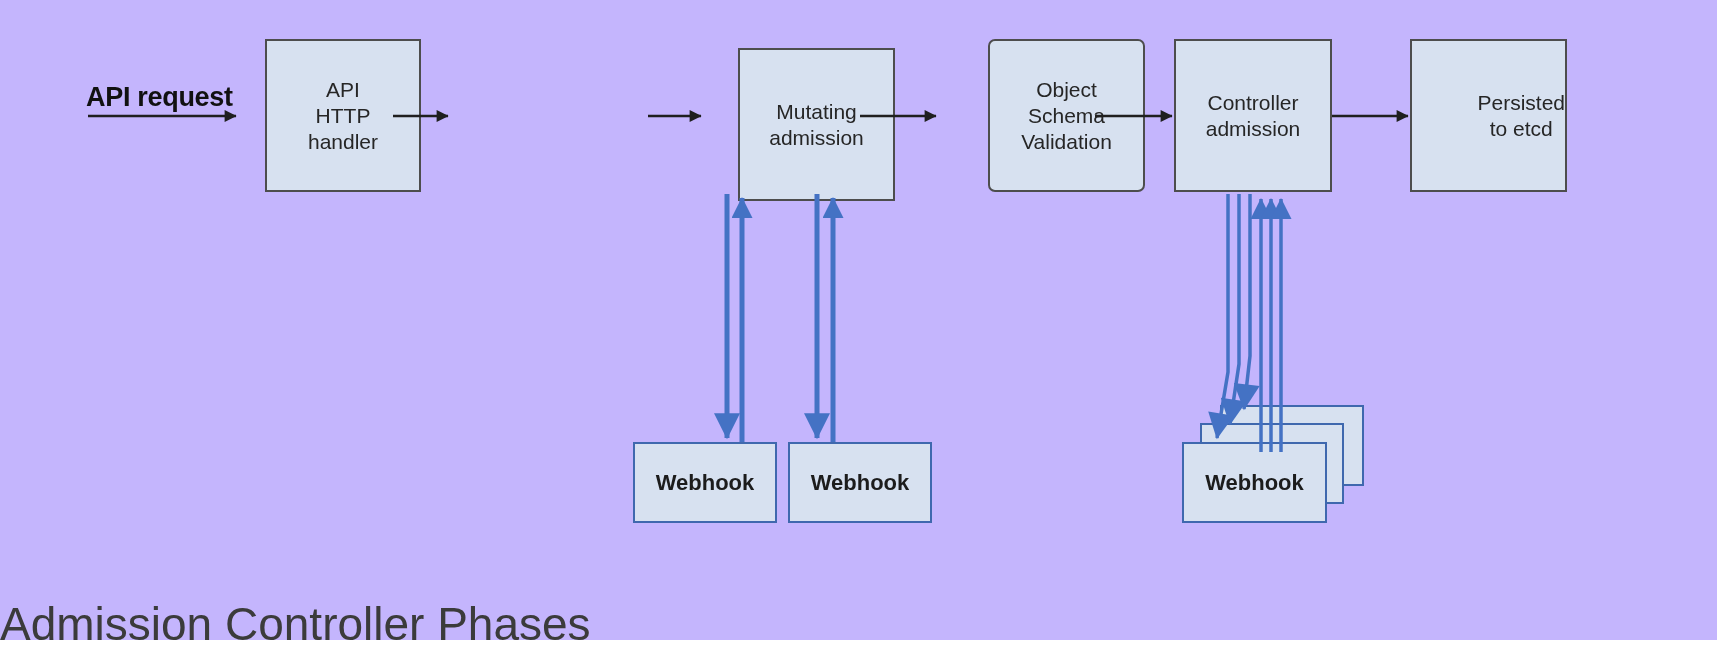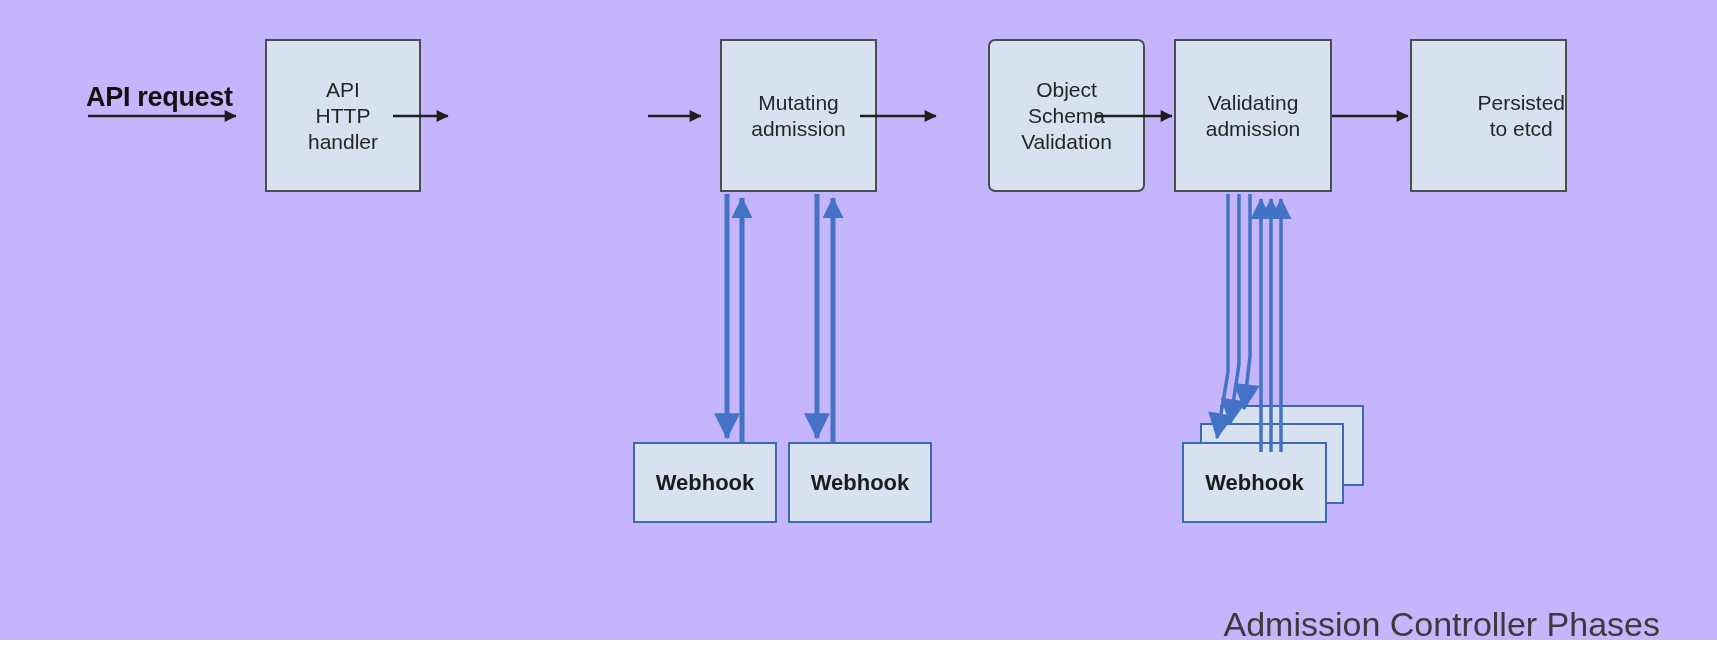--- a/index.html
+++ b/index.html
@@ -55,48 +55,48 @@
   .ln-blue-thin{stroke:var(--arrow-blue);stroke-width:3.5;fill:none;}
   .fill-black{fill:var(--arrow-black);}
   .fill-blue{fill:var(--arrow-blue);}
   .api-request{
     position:absolute;left:86px;top:82px;
     font-size:27px;font-weight:600;color:#111;
     letter-spacing:-0.3px;
   }
   .caption{
     position:absolute;left:0;top:606px;width:1660px;
-    text-align:right;
-    font-size:34px;line-height:36px;
+    text-align:left;
+    font-size:46px;line-height:36px;
     color:var(--caption-text);
   }
 </style>
 </head>
 <body>
 
 <div class="canvas">
 
   <div class="api-request">API request</div>
 
   <div class="stage" style="left:237px;width:156px;margin-left:28px;">
     <div class="lbl">API
 HTTP
 handler</div>
   </div>
-  <div class="stage" style="left:720px;width:157px;">
+  <div class="stage" style="left:738px;width:157px;margin-top:9px;">
     <div class="lbl">Mutating
 admission</div>
   </div>
   <div class="stage" style="left:988px;width:157px;border-radius:7px;">
     <div class="lbl">Object
 Schema
 Validation</div>
   </div>
   <div class="stage" style="left:1174px;width:158px;">
-    <div class="lbl">Validating
+    <div class="lbl">Controller
 admission</div>
   </div>
   <div class="stage" style="left:1410px;width:157px;justify-content:flex-end;">
     <div class="lbl">Persisted
 to etcd</div>
   </div>
 
   <div class="webhook" style="left:633px;top:442px;width:144px;height:81px;">
     <div class="lbl">Webhook</div>
   </div>

